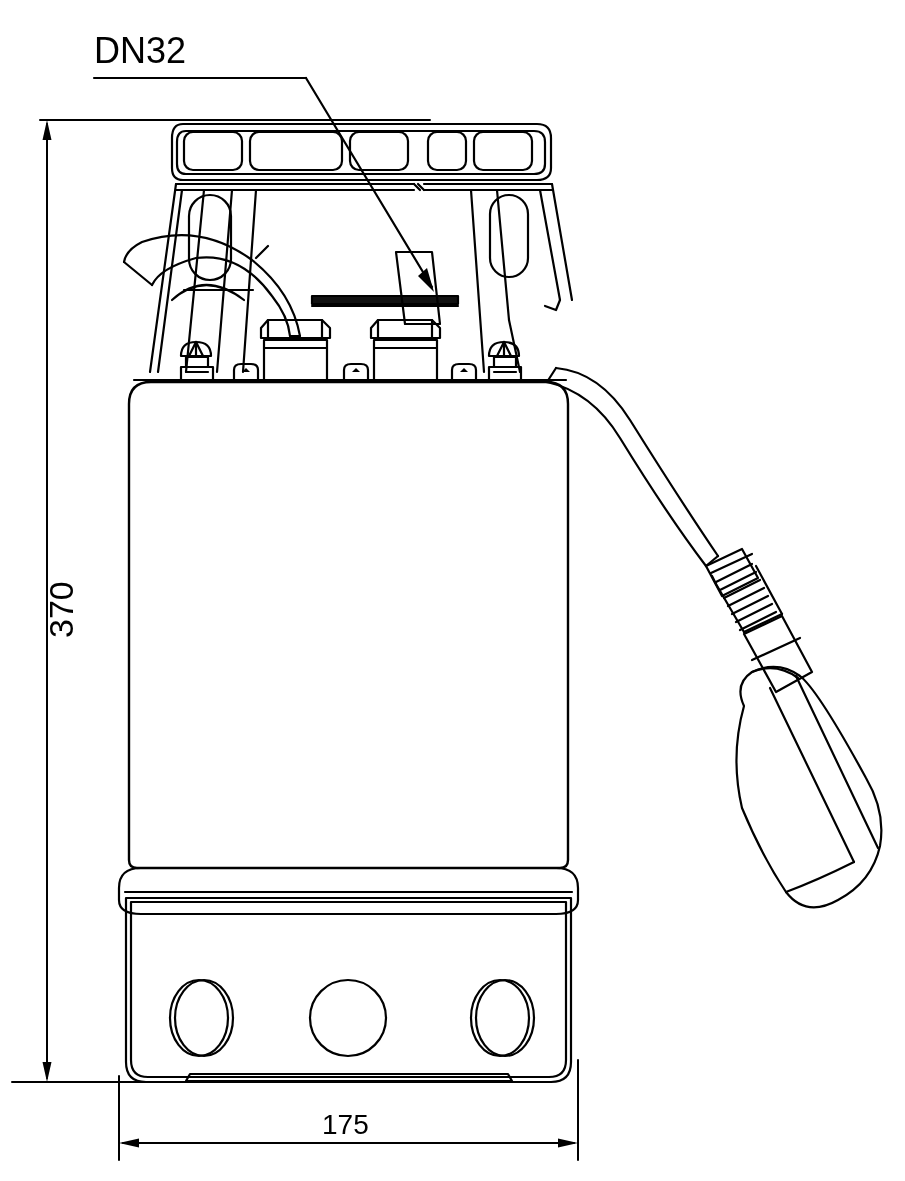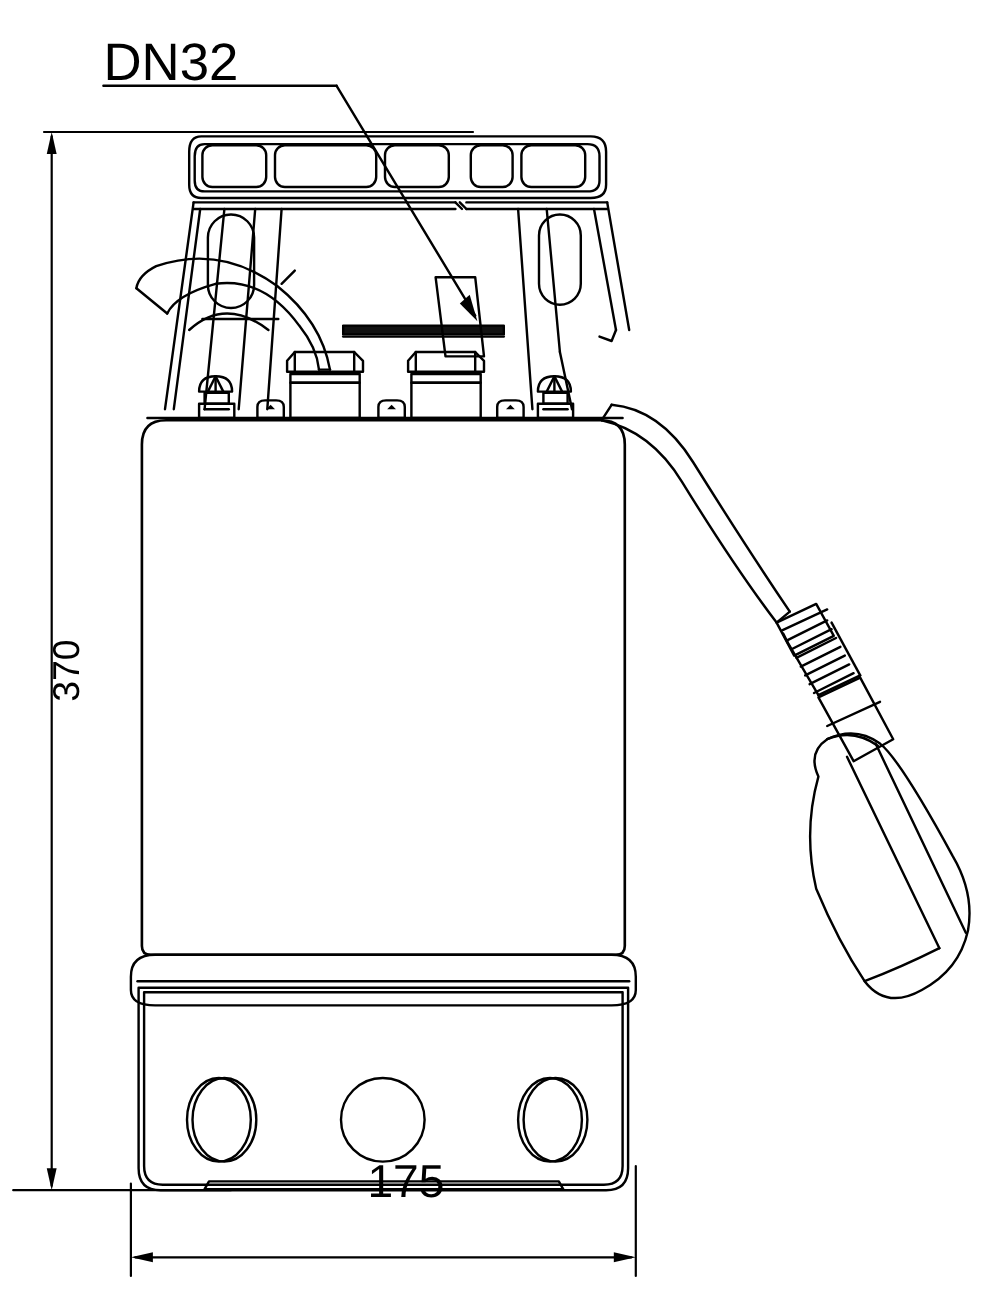--- a/index.html
+++ b/index.html
@@ -28,27 +28,26 @@
     position: absolute;
     font-family: "Liberation Sans", sans-serif;
     font-size: 34px;
     color: #000000;
     letter-spacing: 0px;
     white-space: nowrap;
   }
   #label-dn32 {
     left: 94px;
     top: 30px;
-    font-size: 48px;
+    font-size: 36px;
   }
   #dim-175 {
     left: 322px;
-    top: 1050px;
-    font-size: 42px;
-    margin-left: 12px;
+    top: 1109px;
+    font-size: 28px;
   }
   #dim-370 {
     left: 12px;
     top: 564px;
     font-size: 34px;
     transform: rotate(-90deg);
     transform-origin: left top;
     
     left: 42px;
     top: 638px;

